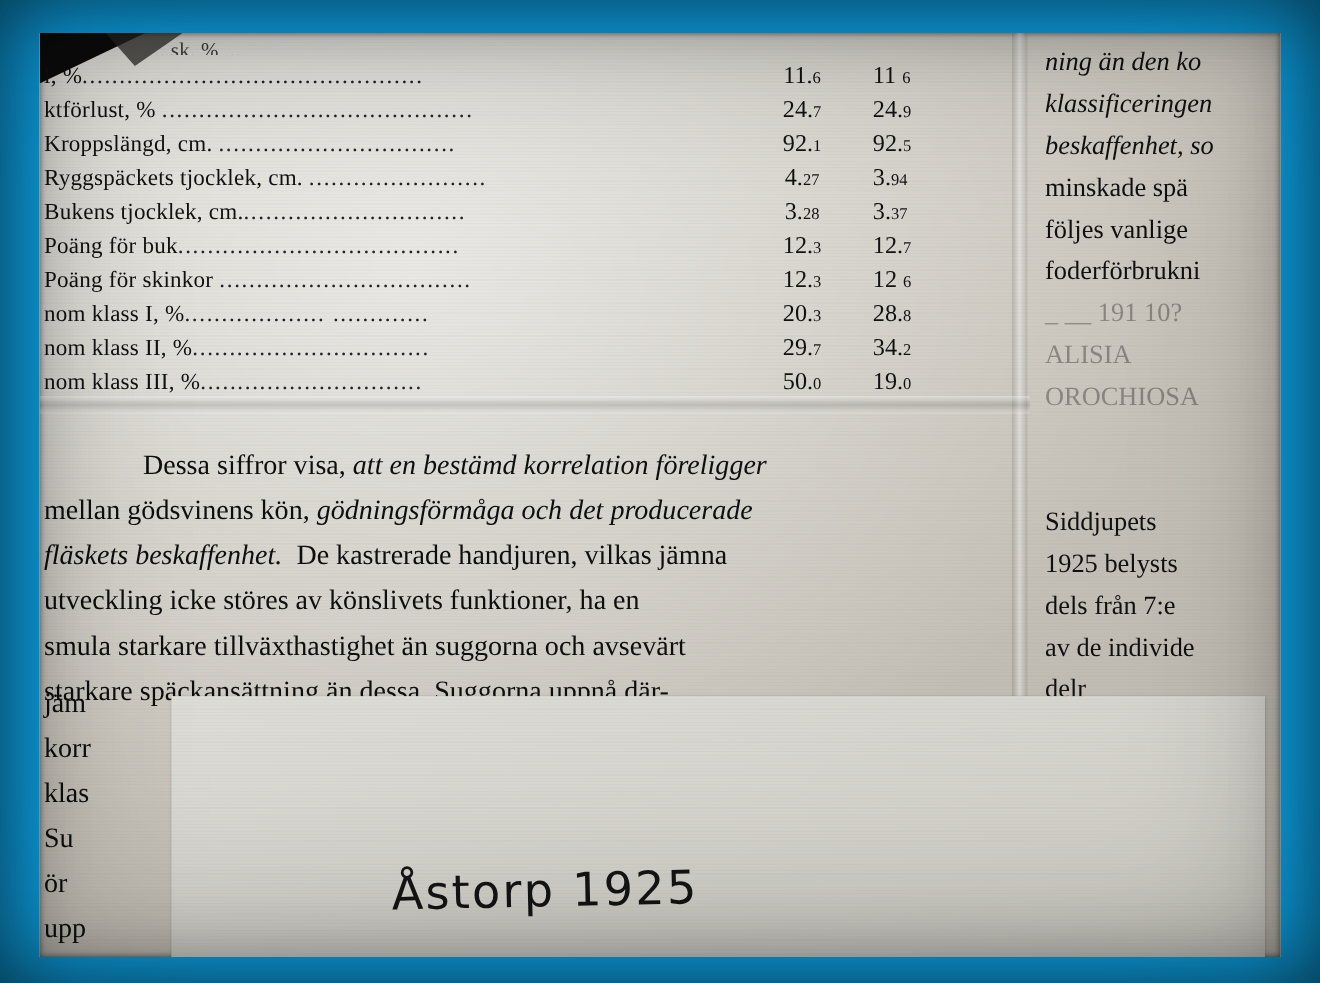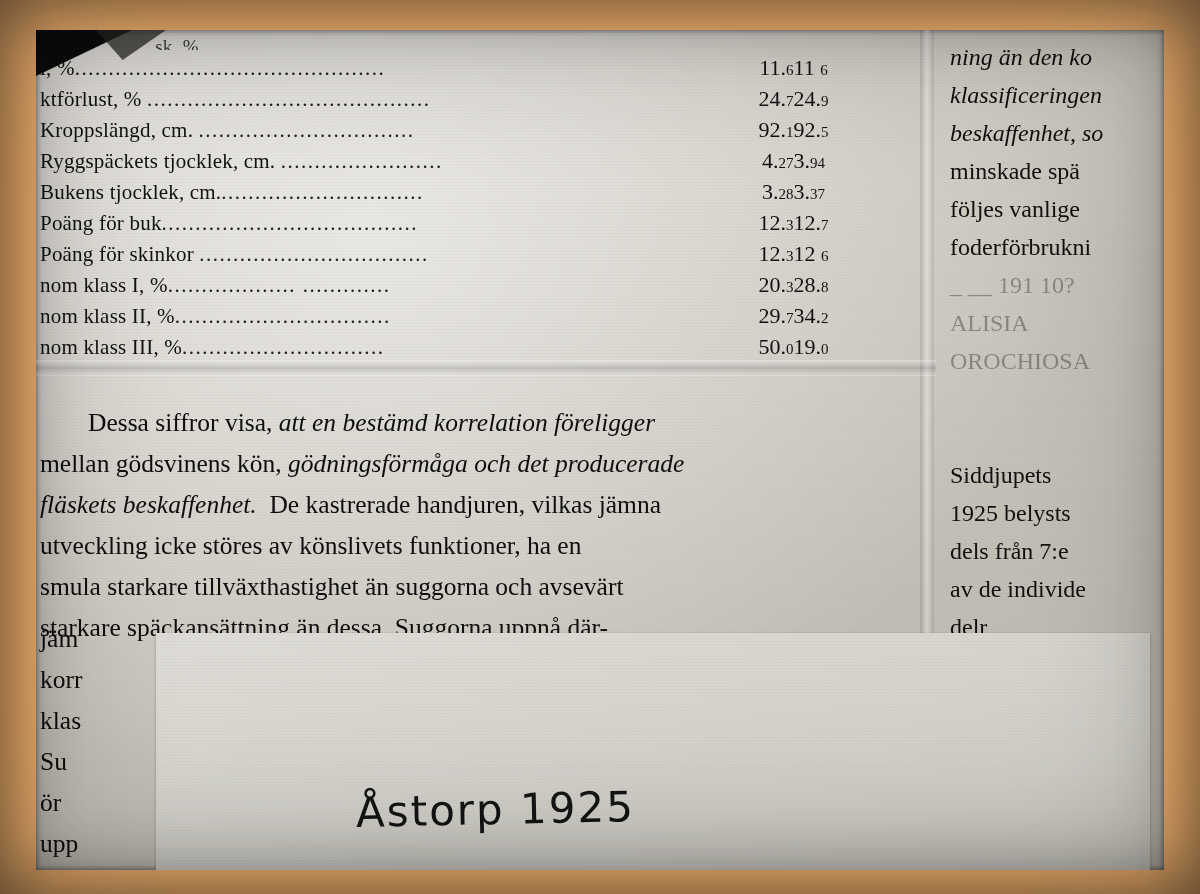--- a/index.html
+++ b/index.html
@@ -13,21 +13,21 @@
     overflow: hidden;
     font-family: "Liberation Serif", serif;
   }
 
   
   #photo {
     position: absolute;
     left: 0; top: 0;
     width: 1200px;
     height: 894px;
-    background: #fdba74;
+    background: #0ea5e9;
   }
 
   
   #sheet {
     position: absolute;
     left: 36px;
     top: 30px;
     width: 1128px;
     height: 840px;
     background: #c9c6bf;
@@ -122,21 +122,21 @@
     overflow: hidden;
     font-family: "Liberation Serif", serif;
     letter-spacing: 0.2px;
   }
   td.lbl .dots {
     color: #222;
     letter-spacing: 1.5px;
   }
   td.v {
     width: 126px;
-    text-align: right;
+    text-align: center;
     padding-right: 26px;
     font-size: 22px;
   }
   td.v2 {
     width: 120px;
     text-align: left;
     padding-right: 8px;
     font-size: 22px;
   }
   .dec { font-size: 15px; }
@@ -147,21 +147,21 @@
     left: 4px;
     top: 372px;
     width: 876px;
     font-size: 25.5px;
     line-height: 41px;
     color: #0e0e0e;
     text-align: justify;
   }
   .body-block i { font-style: italic; }
   .body-line { white-space: nowrap; }
-  .ind { padding-left: 48px; }
+  .ind { padding-left: 90px; }
 
   
   .lower-block {
     position: absolute;
     left: 4px;
     top: 588px;
     width: 876px;
     font-size: 25.5px;
     line-height: 41px;
     color: #0e0e0e;

